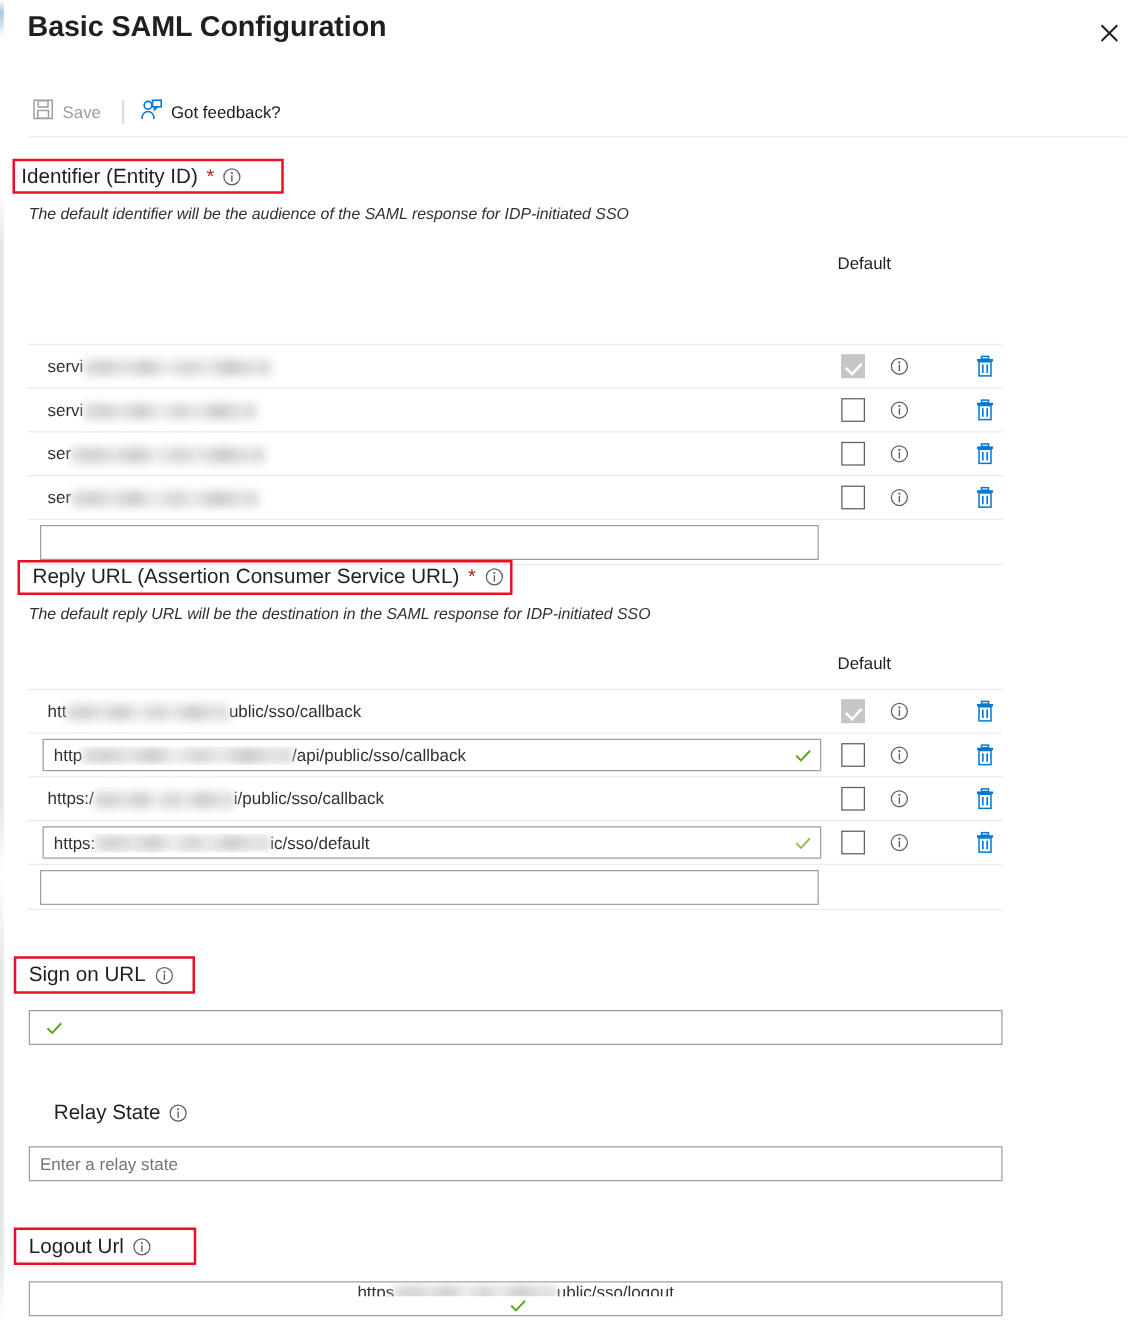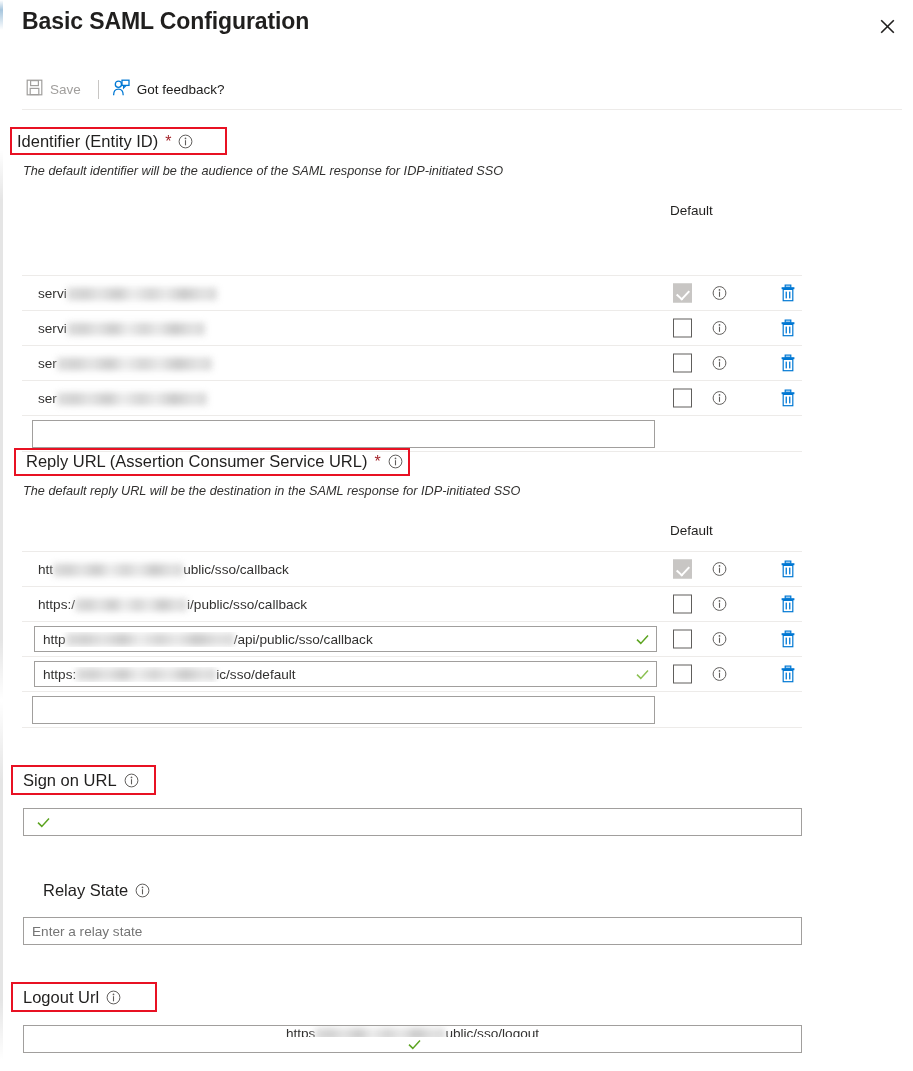--- a/index.html
+++ b/index.html
@@ -375,43 +375,20 @@
           <rect x="6.2" y="1.1" width="5.6" height="2.1" fill="none" stroke="#0078d4" stroke-width="1.2"></rect>
           <rect x="2.6" y="3.2" width="12.8" height="2.0" fill="#0078d4"></rect>
           <rect x="4.2" y="5.4" width="9.6" height="11.3" fill="none" stroke="#0078d4" stroke-width="1.2"></rect>
           <rect x="6.6" y="7.6" width="1.3" height="6.8" fill="#0078d4"></rect>
           <rect x="10.1" y="7.6" width="1.3" height="6.8" fill="#0078d4"></rect>
         </svg>
       </span>
     </div>
 
     <div class="trow">
-      <div class="tval">
-        <span>https:/</span><span class="blur" style="width:112px;"></span><span>i/public/sso/callback</span>
-      </div>
-      <div class="cbx" style="left:651px;"></div>
-      <span class="row-info" style="left:690px;">
-        <svg width="15" height="15" viewBox="0 0 15 15">
-          <circle cx="7.5" cy="7.5" r="6.4" fill="none" stroke="#605e5c" stroke-width="1"></circle>
-          <circle cx="7.5" cy="4.4" r="0.85" fill="#605e5c"></circle>
-          <rect x="6.95" y="6.2" width="1.1" height="5.1" fill="#605e5c"></rect>
-        </svg>
-      </span>
-      <span class="trash" style="left:757px;">
-        <svg width="18" height="18" viewBox="0 0 18 18">
-          <rect x="6.2" y="1.1" width="5.6" height="2.1" fill="none" stroke="#0078d4" stroke-width="1.2"></rect>
-          <rect x="2.6" y="3.2" width="12.8" height="2.0" fill="#0078d4"></rect>
-          <rect x="4.2" y="5.4" width="9.6" height="11.3" fill="none" stroke="#0078d4" stroke-width="1.2"></rect>
-          <rect x="6.6" y="7.6" width="1.3" height="6.8" fill="#0078d4"></rect>
-          <rect x="10.1" y="7.6" width="1.3" height="6.8" fill="#0078d4"></rect>
-        </svg>
-      </span>
-    </div>
-
-    <div class="trow">
       <div class="tinput" style="width:623px;">
         <span class="txt"><span>http</span><span class="blur" style="width:168px;"></span><span>/api/public/sso/callback</span></span>
         <span class="greencheck">
           <svg width="15" height="15" viewBox="0 0 15 15">
             <path d="M2 7.6 L5.8 11.4 L13 3.6" fill="none" stroke="#5ca420" stroke-width="1.5"></path>
           </svg>
         </span>
       </div>
       <div class="cbx" style="left:651px;"></div>
       <span class="row-info" style="left:690px;">
@@ -426,20 +403,43 @@
           <rect x="6.2" y="1.1" width="5.6" height="2.1" fill="none" stroke="#0078d4" stroke-width="1.2"></rect>
           <rect x="2.6" y="3.2" width="12.8" height="2.0" fill="#0078d4"></rect>
           <rect x="4.2" y="5.4" width="9.6" height="11.3" fill="none" stroke="#0078d4" stroke-width="1.2"></rect>
           <rect x="6.6" y="7.6" width="1.3" height="6.8" fill="#0078d4"></rect>
           <rect x="10.1" y="7.6" width="1.3" height="6.8" fill="#0078d4"></rect>
         </svg>
       </span>
     </div>
 
     <div class="trow">
+      <div class="tval">
+        <span>https:/</span><span class="blur" style="width:112px;"></span><span>i/public/sso/callback</span>
+      </div>
+      <div class="cbx" style="left:651px;"></div>
+      <span class="row-info" style="left:690px;">
+        <svg width="15" height="15" viewBox="0 0 15 15">
+          <circle cx="7.5" cy="7.5" r="6.4" fill="none" stroke="#605e5c" stroke-width="1"></circle>
+          <circle cx="7.5" cy="4.4" r="0.85" fill="#605e5c"></circle>
+          <rect x="6.95" y="6.2" width="1.1" height="5.1" fill="#605e5c"></rect>
+        </svg>
+      </span>
+      <span class="trash" style="left:757px;">
+        <svg width="18" height="18" viewBox="0 0 18 18">
+          <rect x="6.2" y="1.1" width="5.6" height="2.1" fill="none" stroke="#0078d4" stroke-width="1.2"></rect>
+          <rect x="2.6" y="3.2" width="12.8" height="2.0" fill="#0078d4"></rect>
+          <rect x="4.2" y="5.4" width="9.6" height="11.3" fill="none" stroke="#0078d4" stroke-width="1.2"></rect>
+          <rect x="6.6" y="7.6" width="1.3" height="6.8" fill="#0078d4"></rect>
+          <rect x="10.1" y="7.6" width="1.3" height="6.8" fill="#0078d4"></rect>
+        </svg>
+      </span>
+    </div>
+
+    <div class="trow">
       <div class="tinput" style="width:623px;">
         <span class="txt"><span>https:</span><span class="blur" style="width:140px;"></span><span>ic/sso/default</span></span>
         <span class="greencheck">
           <svg width="15" height="15" viewBox="0 0 15 15">
             <path d="M2 7.6 L5.8 11.4 L13 3.6" fill="none" stroke="#8cc152" stroke-width="1.5"></path>
           </svg>
         </span>
       </div>
       <div class="cbx" style="left:651px;"></div>
       <span class="row-info" style="left:690px;">

